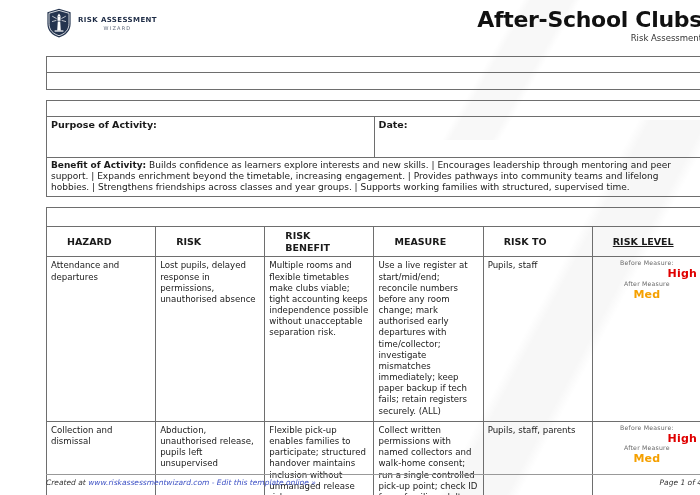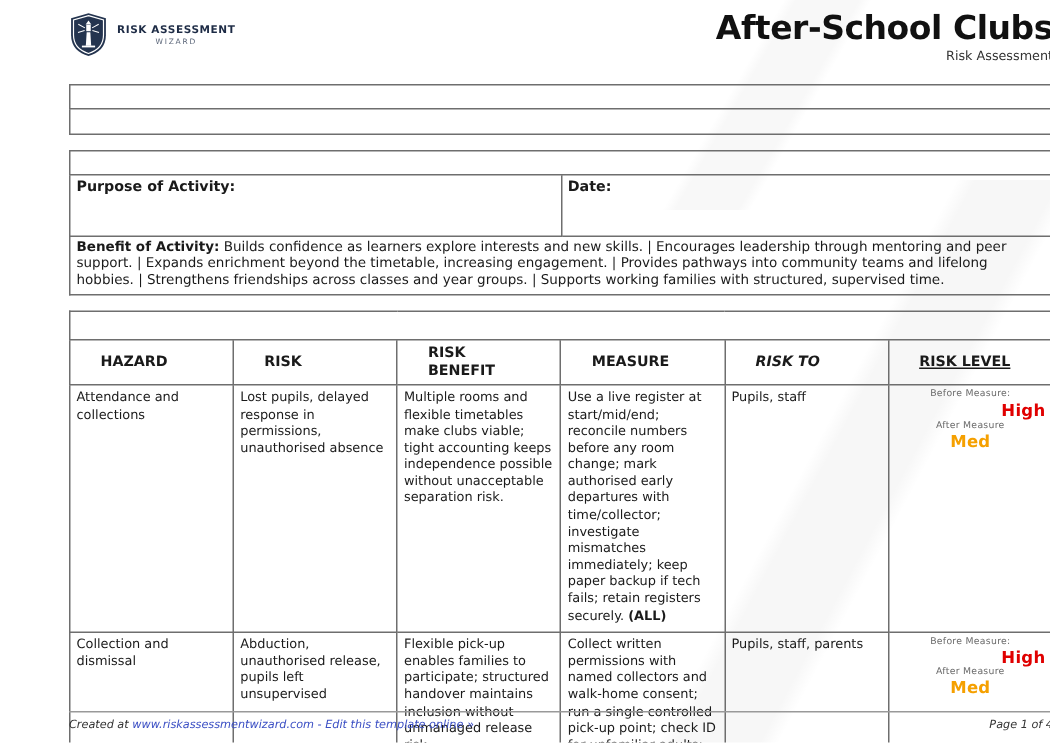--- a/index.html
+++ b/index.html
@@ -156,41 +156,41 @@
   }
   table.hazards td {
     font-size: 8.6px;
     line-height: 1.3;
     padding: 3px 4px 4px 4px;
   }
   .col-hazard   { width: 82px; }
   .col-risk     { width: 81px; }
   .col-benefit  { width: 122px; }
   .col-measure  { width: 199px; }
-  .col-riskto   { width: 78px; font-style: italic; }
+  .col-riskto   { width: 78px; }
   .col-level    { width: 94px; text-decoration: underline; }
   .row1 td { height: 76px; }
   .row2 td { height: 86px; }
 
   .level-cell { text-align: center; padding-top: 4px; }
   .level-label {
     font-size: 6.2px;
     color: #6b6b6b;
     letter-spacing: 0.2px;
     line-height: 1.1;
   }
   .level-value {
     font-size: 11px;
     font-weight: bold;
     line-height: 1.25;
     letter-spacing: 0.2px;
   }
   .lv-high { color: #e00000; text-align: right; }
   .lv-med  { color: #f5a000; }
-  .measure-all { font-weight: bold; }
+  .measure-all { font-weight: normal; }
 
   
   .footer {
     position: absolute;
     left: 22px;
     right: 22px;
     bottom: 8px;
     border-top: 1px solid #999999;
     padding-top: 3px;
     display: flex;
@@ -287,21 +287,21 @@
       <tr>
         <th class="col-hazard">HAZARD</th>
         <th class="col-risk">RISK</th>
         <th class="col-benefit">RISK BENEFIT</th>
         <th class="col-measure">MEASURE</th>
         <th class="col-riskto">RISK TO</th>
         <th class="col-level">RISK LEVEL</th>
       </tr>
 
       <tr class="row1">
-        <td>Attendance and collections</td>
+        <td>Attendance and departures</td>
         <td>Lost pupils, delayed response in permissions, unauthorised absence</td>
         <td>Multiple rooms and flexible timetables make clubs viable; tight accounting keeps independence possible without unacceptable separation risk.</td>
         <td><span>Use a live register at start/mid/end; reconcile numbers before any room change; mark authorised early departures with time/collector; investigate mismatches immediately; keep paper backup if tech fails; retain registers securely.</span> <span class="measure-all">(ALL)</span></td>
         <td>Pupils, staff</td>
         <td class="level-cell">
           <div class="level-label">Before Measure:</div>
           <div class="level-value lv-high">High</div>
           <div class="level-label">After Measure</div>
           <div class="level-value lv-med">Med</div>
         </td>

